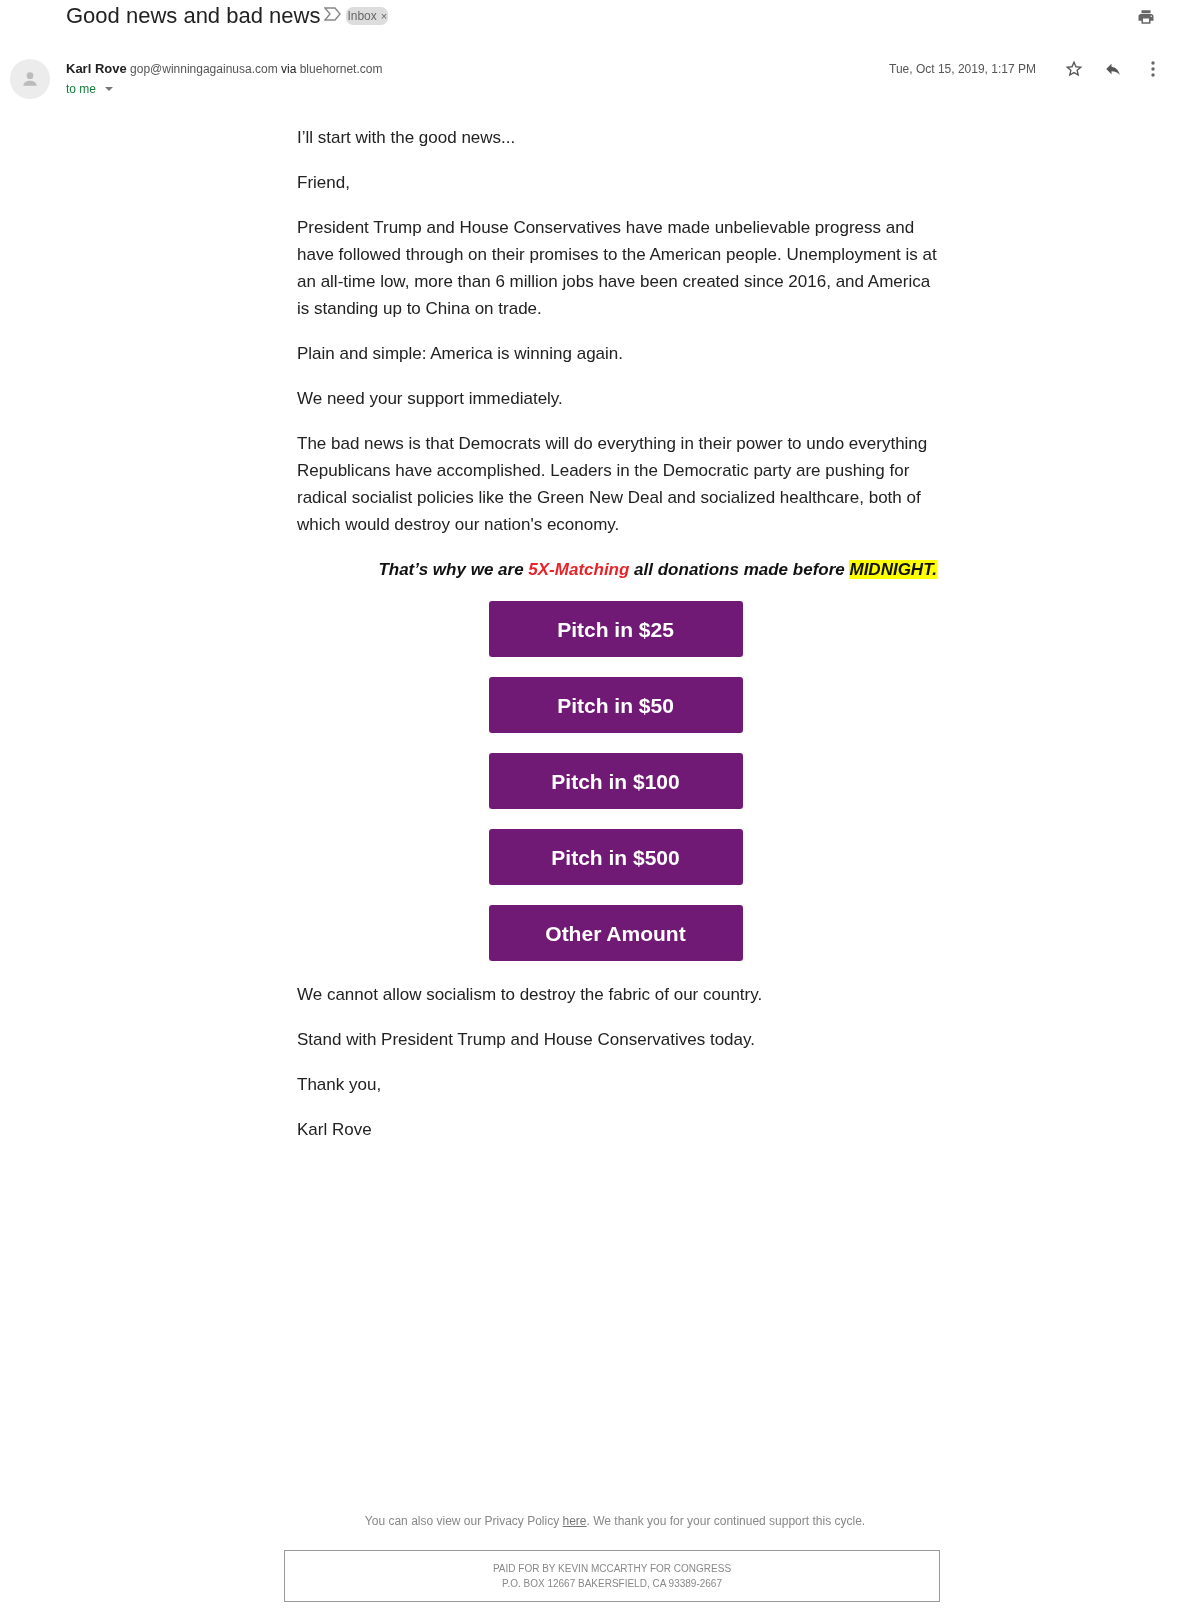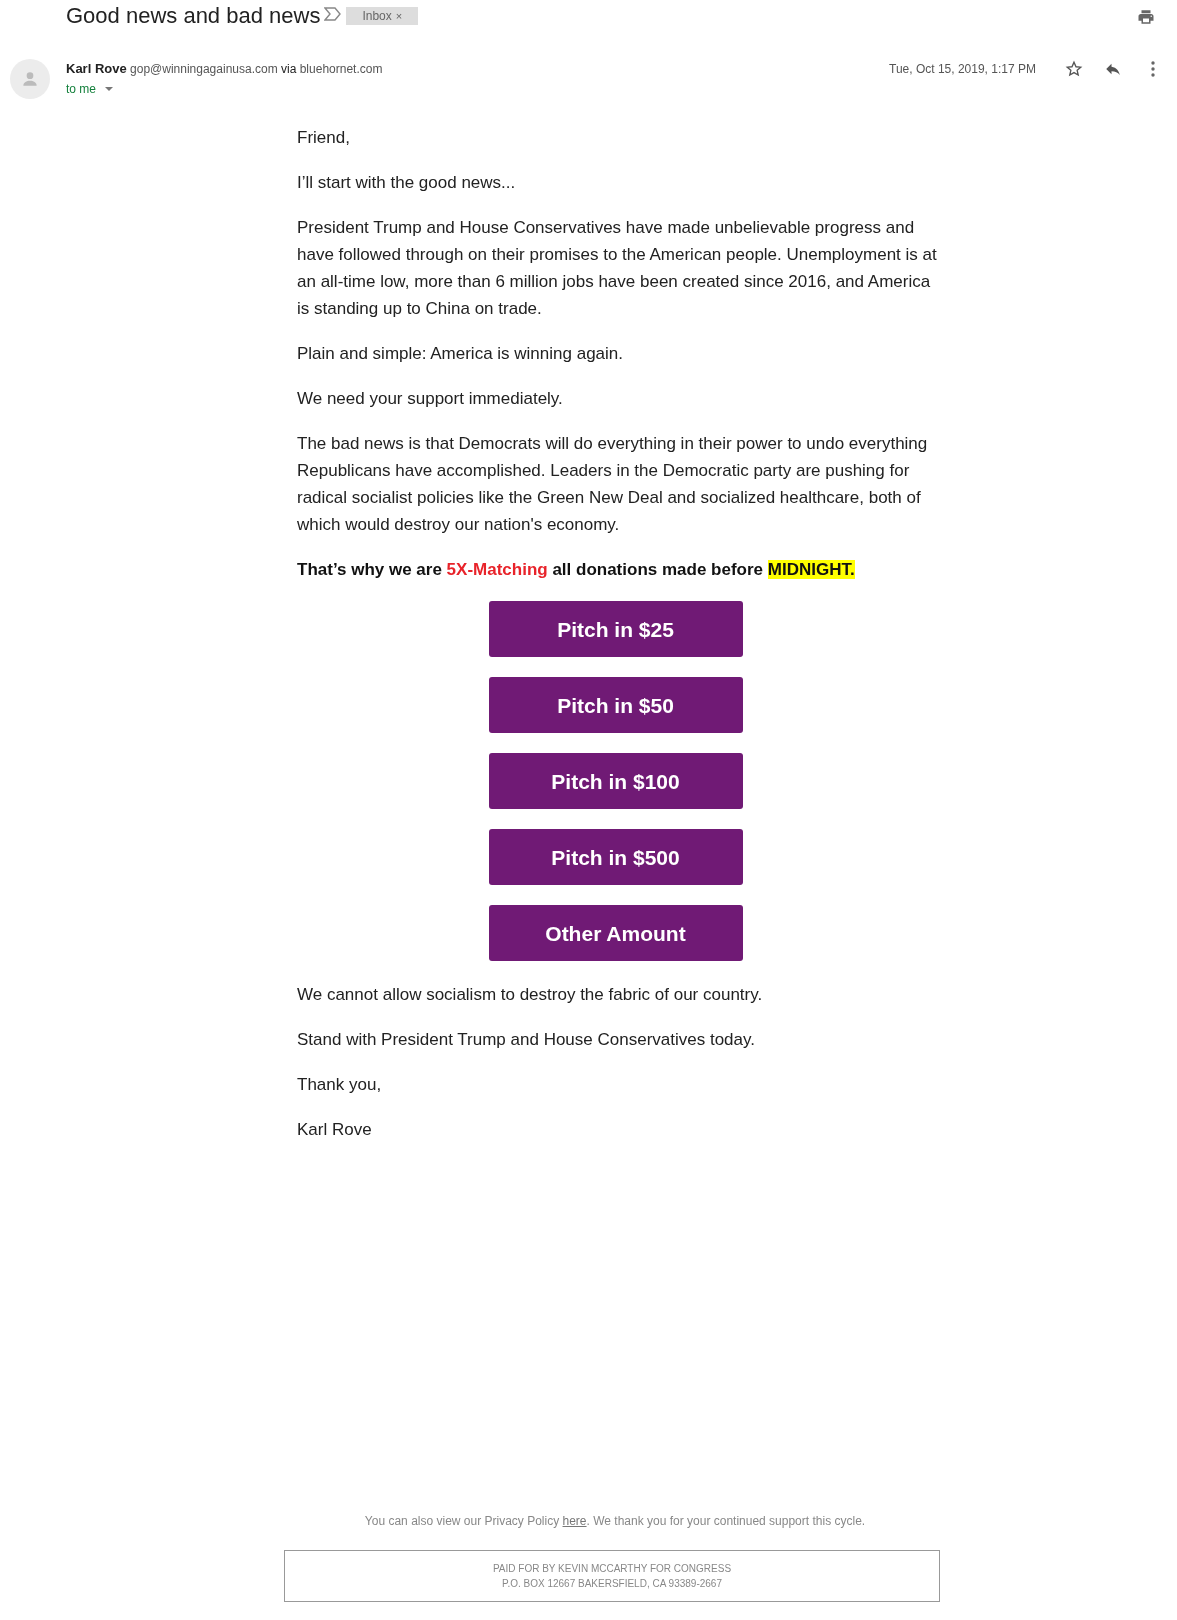--- a/index.html
+++ b/index.html
@@ -1,32 +1,32 @@
 <!DOCTYPE html>
 <html><head>
 <meta charset="utf-8">
 <style>
   html, body { margin:0; padding:0; background:#fff; }
   body { width:1177px; height:1620px; position:relative; overflow:hidden; font-family:"Liberation Sans", sans-serif; color:#222; }
   .subject { position:absolute; left:66px; top:3px; font-size:22px; color:#222; display:flex; align-items:center; gap:4px; }
   .imp-icon { font-size:16px; color:#888; }
-  .label-chip { background:#ddd; color:#666; font-size:12px; padding:2px 16px; border-radius:0; display:flex; align-items:center; gap:4px; }
+  .label-chip { background:#ddd; color:#666; font-size:12px; padding:2px 1px; border-radius:7px; display:flex; align-items:center; gap:4px; }
   .label-x { font-size:11px; cursor:pointer; }
   .print-icon { position:absolute; right:22px; top:8px; width:18px; height:18px; }
   .avatar { position:absolute; left:10px; top:59px; width:40px; height:40px; border-radius:50%; background:#ececec; display:flex; align-items:center; justify-content:center; }
   .sender { position:absolute; left:66px; top:61px; font-size:12px; color:#555; }
   .sender .name { font-weight:bold; color:#222; font-size:13px; }
   .sender .via { color:#222; }
   .to-me { position:absolute; left:66px; top:82px; font-size:12px; color:#15803d; display:flex; align-items:center; gap:5px; }
   .caret { width:0; height:0; border-left:4px solid transparent; border-right:4px solid transparent; border-top:4px solid #777; margin-left:4px; }
   .date { position:absolute; left:889px; top:62px; font-size:12px; color:#555; }
   .hdr-icon { position:absolute; top:59px; width:20px; height:20px; display:flex; align-items:center; justify-content:center; cursor:pointer; }
   .body { position:absolute; left:297px; top:124px; width:640px; font-size:17px; line-height:27px; color:#222; }
   .body p { margin:0 0 18px 0; }
-  .cta-line { text-align:left; font-weight:bold; color:#111; margin:0 0 18px 0; }
+  .cta-line { text-align:right; font-weight:bold; color:#111; margin:0 0 18px 0;font-style:italic; }
   .cta-line .red { color:#e8232a; }
   .cta-line .hl { background:#ffff00; }
   .btns { display:flex; flex-direction:column; align-items:center; gap:20px; margin:0 0 20px -3px; }
   .btn { width:254px; height:56px; background:#701a75; color:#fff; font-weight:bold; font-size:21px; display:flex; align-items:center; justify-content:center; border-radius:3px; cursor:pointer; }
   .footer-note { position:absolute; left:0; width:1230px; top:1514px; text-align:center; font-size:12px; color:#888; }
   .footer-note u { color:#777; }
   .paid-box { position:absolute; left:284px; top:1550px; width:654px; height:50px; border:1px solid #999; text-align:center; font-size:10px; color:#888; line-height:15px; display:flex; flex-direction:column; justify-content:center; }
 </style>
 </head>
 <body>
@@ -83,22 +83,22 @@
 </div>
 <div class="hdr-icon" style="left:1143px;">
   <svg width="6" height="18" viewBox="0 0 6 18">
       <circle cx="3" cy="3" r="1.7" fill="#666"></circle>
       <circle cx="3" cy="9" r="1.7" fill="#666"></circle>
       <circle cx="3" cy="15" r="1.7" fill="#666"></circle>
     </svg>
 </div>
 
 <div class="body">
+  <p>I’ll start with the good news...</p>
   <p>Friend,</p>
-  <p>I’ll start with the good news...</p>
   <p>President Trump and House Conservatives have made unbelievable progress and have followed through on their promises to the American people. Unemployment is at an all-time low, more than 6 million jobs have been created since 2016, and America is standing up to China on trade.</p>
   <p>Plain and simple: America is winning again.</p>
   <p>We need your support immediately.</p>
   <p>The bad news is that Democrats will do everything in their power to undo everything Republicans have accomplished. Leaders in the Democratic party are pushing for radical socialist policies like the Green New Deal and socialized healthcare, both of which would destroy our nation's economy.</p>
   <p class="cta-line">
     <span>That’s why we are </span><span class="red">5X-Matching</span><span> all donations made before </span><span class="hl">MIDNIGHT.</span>
   </p>
   <div class="btns">
     <div class="btn">Pitch in $25</div>
     <div class="btn">Pitch in $50</div>

